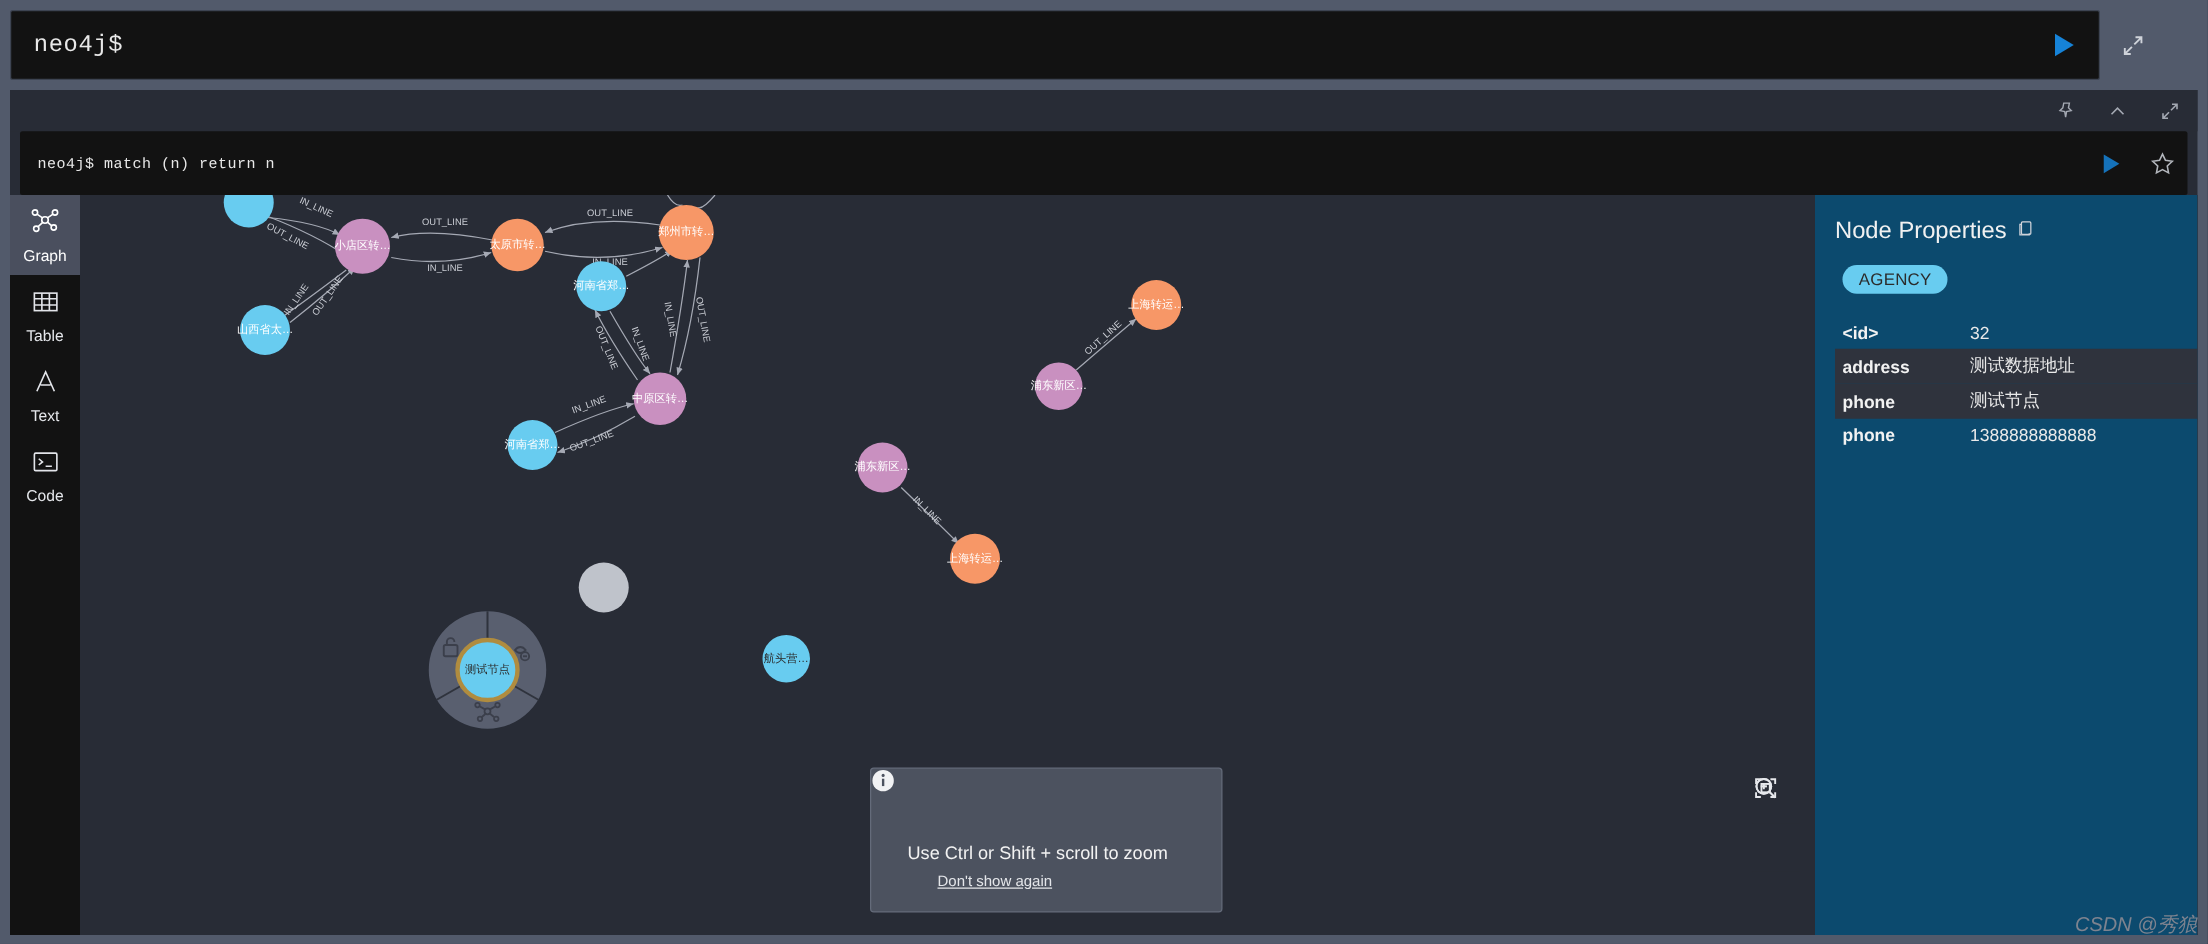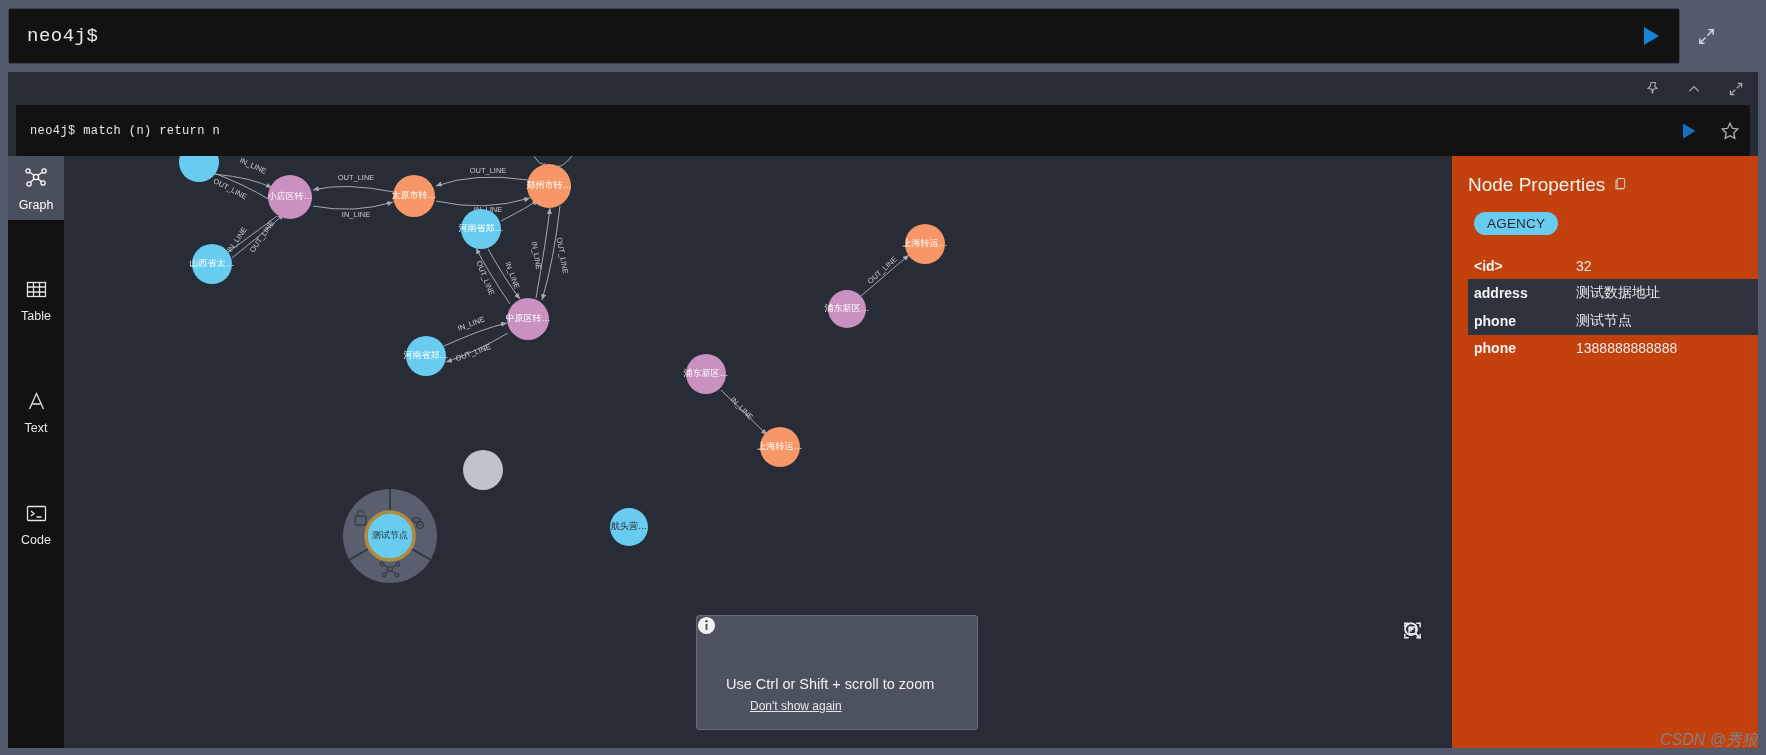--- a/index.html
+++ b/index.html
@@ -78,38 +78,38 @@
   }
 
   
   .frame-body {
     flex: 1; display: flex; position: relative;
     background: #282c36; overflow: hidden;
   }
 
   .view-sidebar {
     width: 56px; background: #121212;
-    display: flex; flex-direction: column; flex-shrink: 0; gap: 48px;
+    display: flex; flex-direction: column; flex-shrink: 0;
   }
   .view-item {
     height: 64px; display: flex; flex-direction: column;
     align-items: center; justify-content: center; gap: 3px;
     cursor: pointer; color: #d6d8dd;
   }
   .view-item.active { background: #4a4f5e; }
   .view-item .vlabel { font-size: 12.5px; color: #e5e7eb; }
   .view-item.active .vlabel { color: #fff; }
 
   .canvas {
     flex: 1; position: relative; background: #282c36; overflow: hidden;
   }
   .canvas svg { position: absolute; left: 0; top: 0; }
 
   .props-panel {
-    width: 306px; background: #c2410c; flex-shrink: 0;
+    width: 306px; background: #0c4a6e; flex-shrink: 0;
     padding: 18px 0 0 16px; position: relative;
   }
   .props-title {
     font-size: 19px; color: #f1f1f1; font-weight: 400;
     display: flex; align-items: center; gap: 8px;
   }
   .label-chip {
     display: inline-block; margin: 16px 0 18px 6px;
     background: #68ccf0; color: #2b2b2b;
     border-radius: 14px; padding: 4px 13px;

